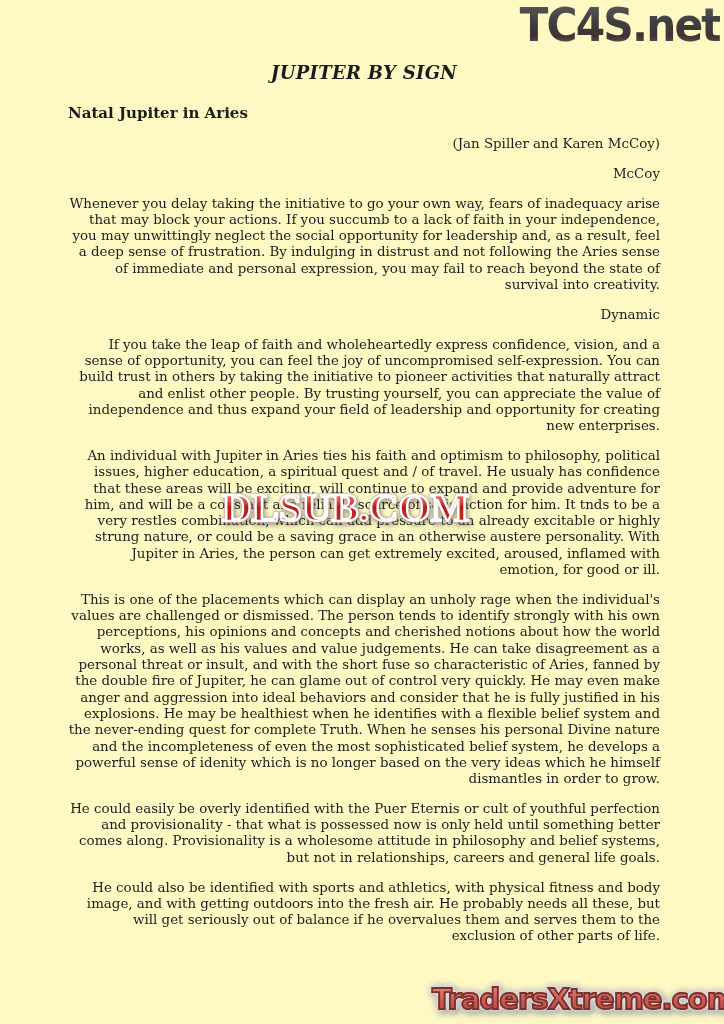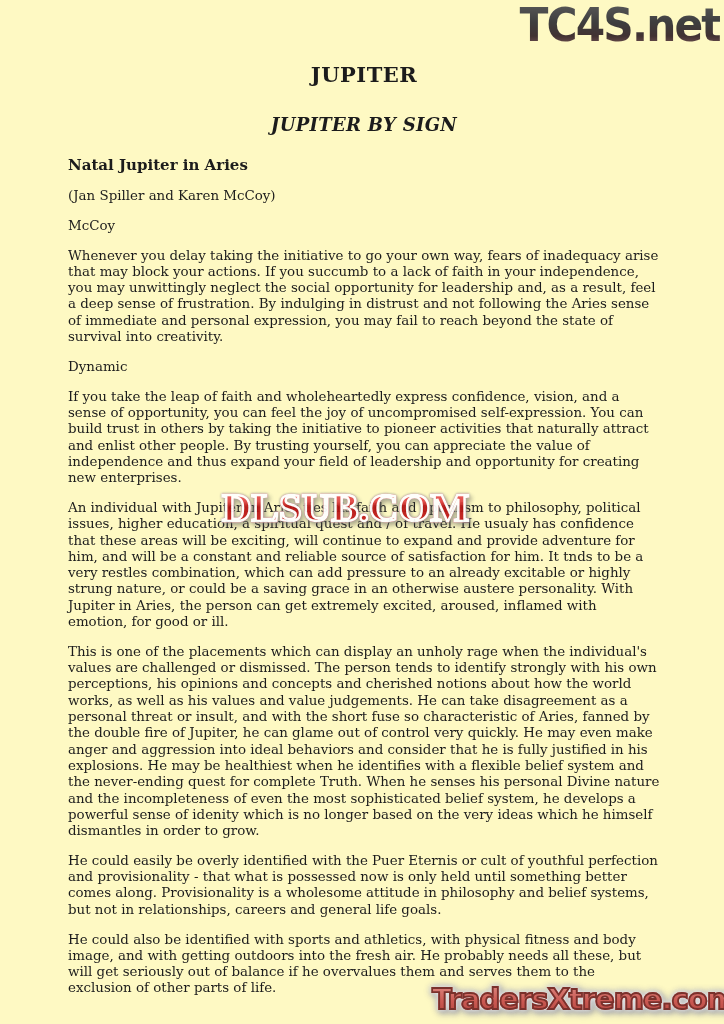--- a/index.html
+++ b/index.html
@@ -54,21 +54,21 @@
     font-style: italic;
   }
   .section-heading {
     font-size: 15px; font-weight: bold;
     margin: 12px 0 14px 0;
   }
   .para {
     font-size: 13.4px;
     line-height: 16.3px;
     margin: 0 0 13.5px 0;
-    text-align: left;
+    text-align: right;
   }
 
   
   .wm-center {
     position: absolute;
     left: 222px; top: 484px;
     font-family: Liberation Serif, serif;
     font-weight: 700;
     font-size: 41px;
     line-height: 46px;
@@ -103,21 +103,20 @@
 </style>
 </head>
 <body>
 
 <div class="page">
 
   <div class="tc4s-logo">TC4S.net</div>
 
   <div class="content">
 
-    <h1 class="doc-title">JUPITER</h1>
 
     <h2 class="doc-subtitle">JUPITER BY SIGN</h2>
 
     <h3 class="section-heading">Natal Jupiter in Aries</h3>
 
     <p class="para">(Jan Spiller and Karen McCoy)</p>
 
     <p class="para">McCoy</p>
 
     <p class="para">Whenever you delay taking the initiative to go your own way, fears of inadequacy arise that may block your actions. If you succumb to a lack of faith in your independence, you may unwittingly neglect the social opportunity for leadership and, as a result, feel a deep sense of frustration. By indulging in distrust and not following the Aries sense of immediate and personal expression, you may fail to reach beyond the state of survival into creativity.</p>

